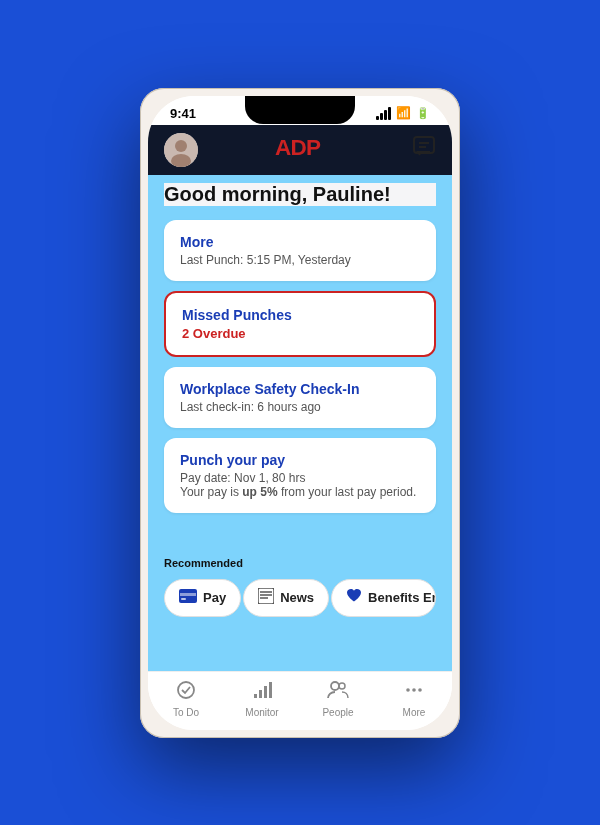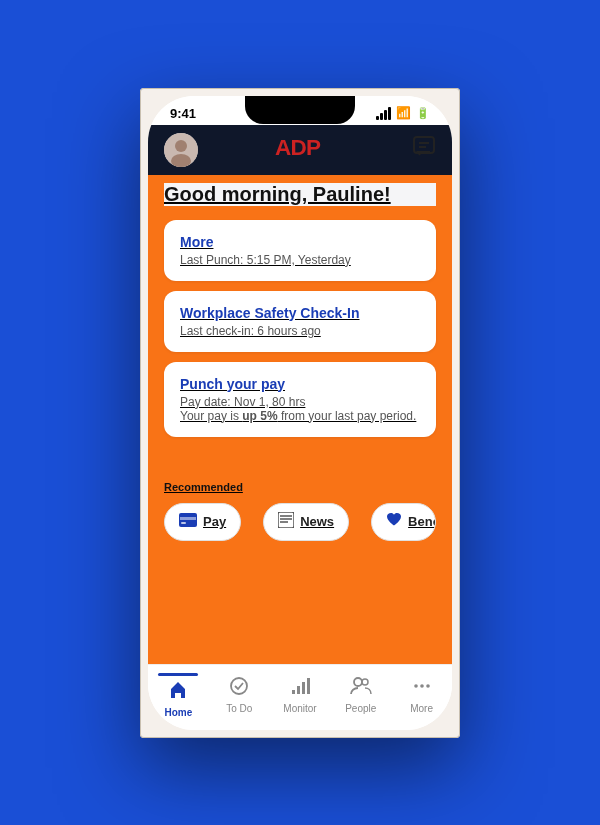--- a/index.html
+++ b/index.html
@@ -8,21 +8,21 @@
       display: flex;
       justify-content: center;
       align-items: center;
       min-height: 100vh;
       font-family: -apple-system, BlinkMacSystemFont, 'Segoe UI', sans-serif;
     }
     .phone-outer {
       width: 320px;
       height: 650px;
       background: #f5f0eb;
-      border-radius: 4px;
+      border-radius: 24px;
       padding: 8px;
       box-shadow: 0 30px 80px rgba(0,0,0,0.5), inset 0 0 0 1px #c8bfb0;
       position: relative;
     }
     .phone-inner {
       width: 100%;
       height: 100%;
       background: #fff;
       border-radius: 46px;
       overflow: hidden;
@@ -98,22 +98,21 @@
     }
     .chat-icon {
       font-size: 20px;
       color: #333;
     }
     
     .content {
       flex: 1;
       overflow-y: auto;
       padding: 8px 16px 0;
-      background: #f97316;
-      text-decoration: underline;
+      background: #7dd3fc;
     }
     .greeting {
       font-size: 20px;
       font-weight: 700;
       color: #111;
       margin-bottom: 14px;
       background: #f5f5f7;
     }
     
     .card {
@@ -154,21 +153,21 @@
     
     .section-title {
       font-size: 11px;
       font-weight: 700;
       color: #111;
       margin-bottom: 10px;
       margin-top: 44px;
     }
     .recommended-row {
       display: flex;
-      gap: 22px;
+      gap: 2px;
       padding-bottom: 10px;
       overflow: hidden;
     }
     .rec-chip {
       display: flex;
       align-items: center;
       gap: 6px;
       background: #fff;
       border: 1px solid #e0e0e0;
       border-radius: 20px;
@@ -283,20 +282,24 @@
     </div>
 
     <div class="content">
       <div class="greeting">Good morning, Pauline!</div>
 
       <div class="card">
         <div class="card-title">More</div>
         <div class="card-subtitle">Last Punch: 5:15 PM, Yesterday</div>
       </div>
 
+      <div class="card-missed">
+        <div class="card-title">Missed Punches</div>
+        <div class="overdue-text">2 Overdue</div>
+      </div>
 
       <div class="card">
         <div class="card-title">Workplace Safety Check-In</div>
         <div class="card-subtitle">Last check-in: 6 hours ago</div>
       </div>
 
       <div class="card card-pay">
         <div class="card-title">Punch your pay</div>
         <div class="card-subtitle">Pay date: Nov 1, 80 hrs</div>
         <div class="card-subtitle">
@@ -333,29 +336,20 @@
               <path d="M8 13.5 C8 13.5 1 9 1 4.5 C1 2.5 2.8 1 5 1 C6.3 1 7.4 1.7 8 2.7 C8.6 1.7 9.7 1 11 1 C13.2 1 15 2.5 15 4.5 C15 9 8 13.5 8 13.5Z" fill="#1a3db5"></path>
             </svg>
           </span>
           <span>Benefits En</span>
         </div>
       </div>
     </div>
 
     <div class="bottom-nav">
 
-      <div class="nav-item">
-        <div class="nav-home-indicator"></div>
-        <span class="nav-item-icon active">
-          <svg width="20" height="20" viewBox="0 0 20 20">
-            <path d="M3 9L10 2L17 9V18H13V13H7V18H3V9Z" fill="#1a3db5"></path>
-          </svg>
-        </span>
-        <span class="nav-item-label active">Home</span>
-      </div>
 
       <div class="nav-item">
         <span class="nav-item-icon">
           <svg width="20" height="20" viewBox="0 0 20 20">
             <circle cx="10" cy="10" r="8" stroke="#888" stroke-width="1.8" fill="none"></circle>
             <polyline points="6,10 9,13 14,7" stroke="#888" stroke-width="1.8" fill="none"></polyline>
           </svg>
         </span>
         <span class="nav-item-label">To Do</span>
       </div>

